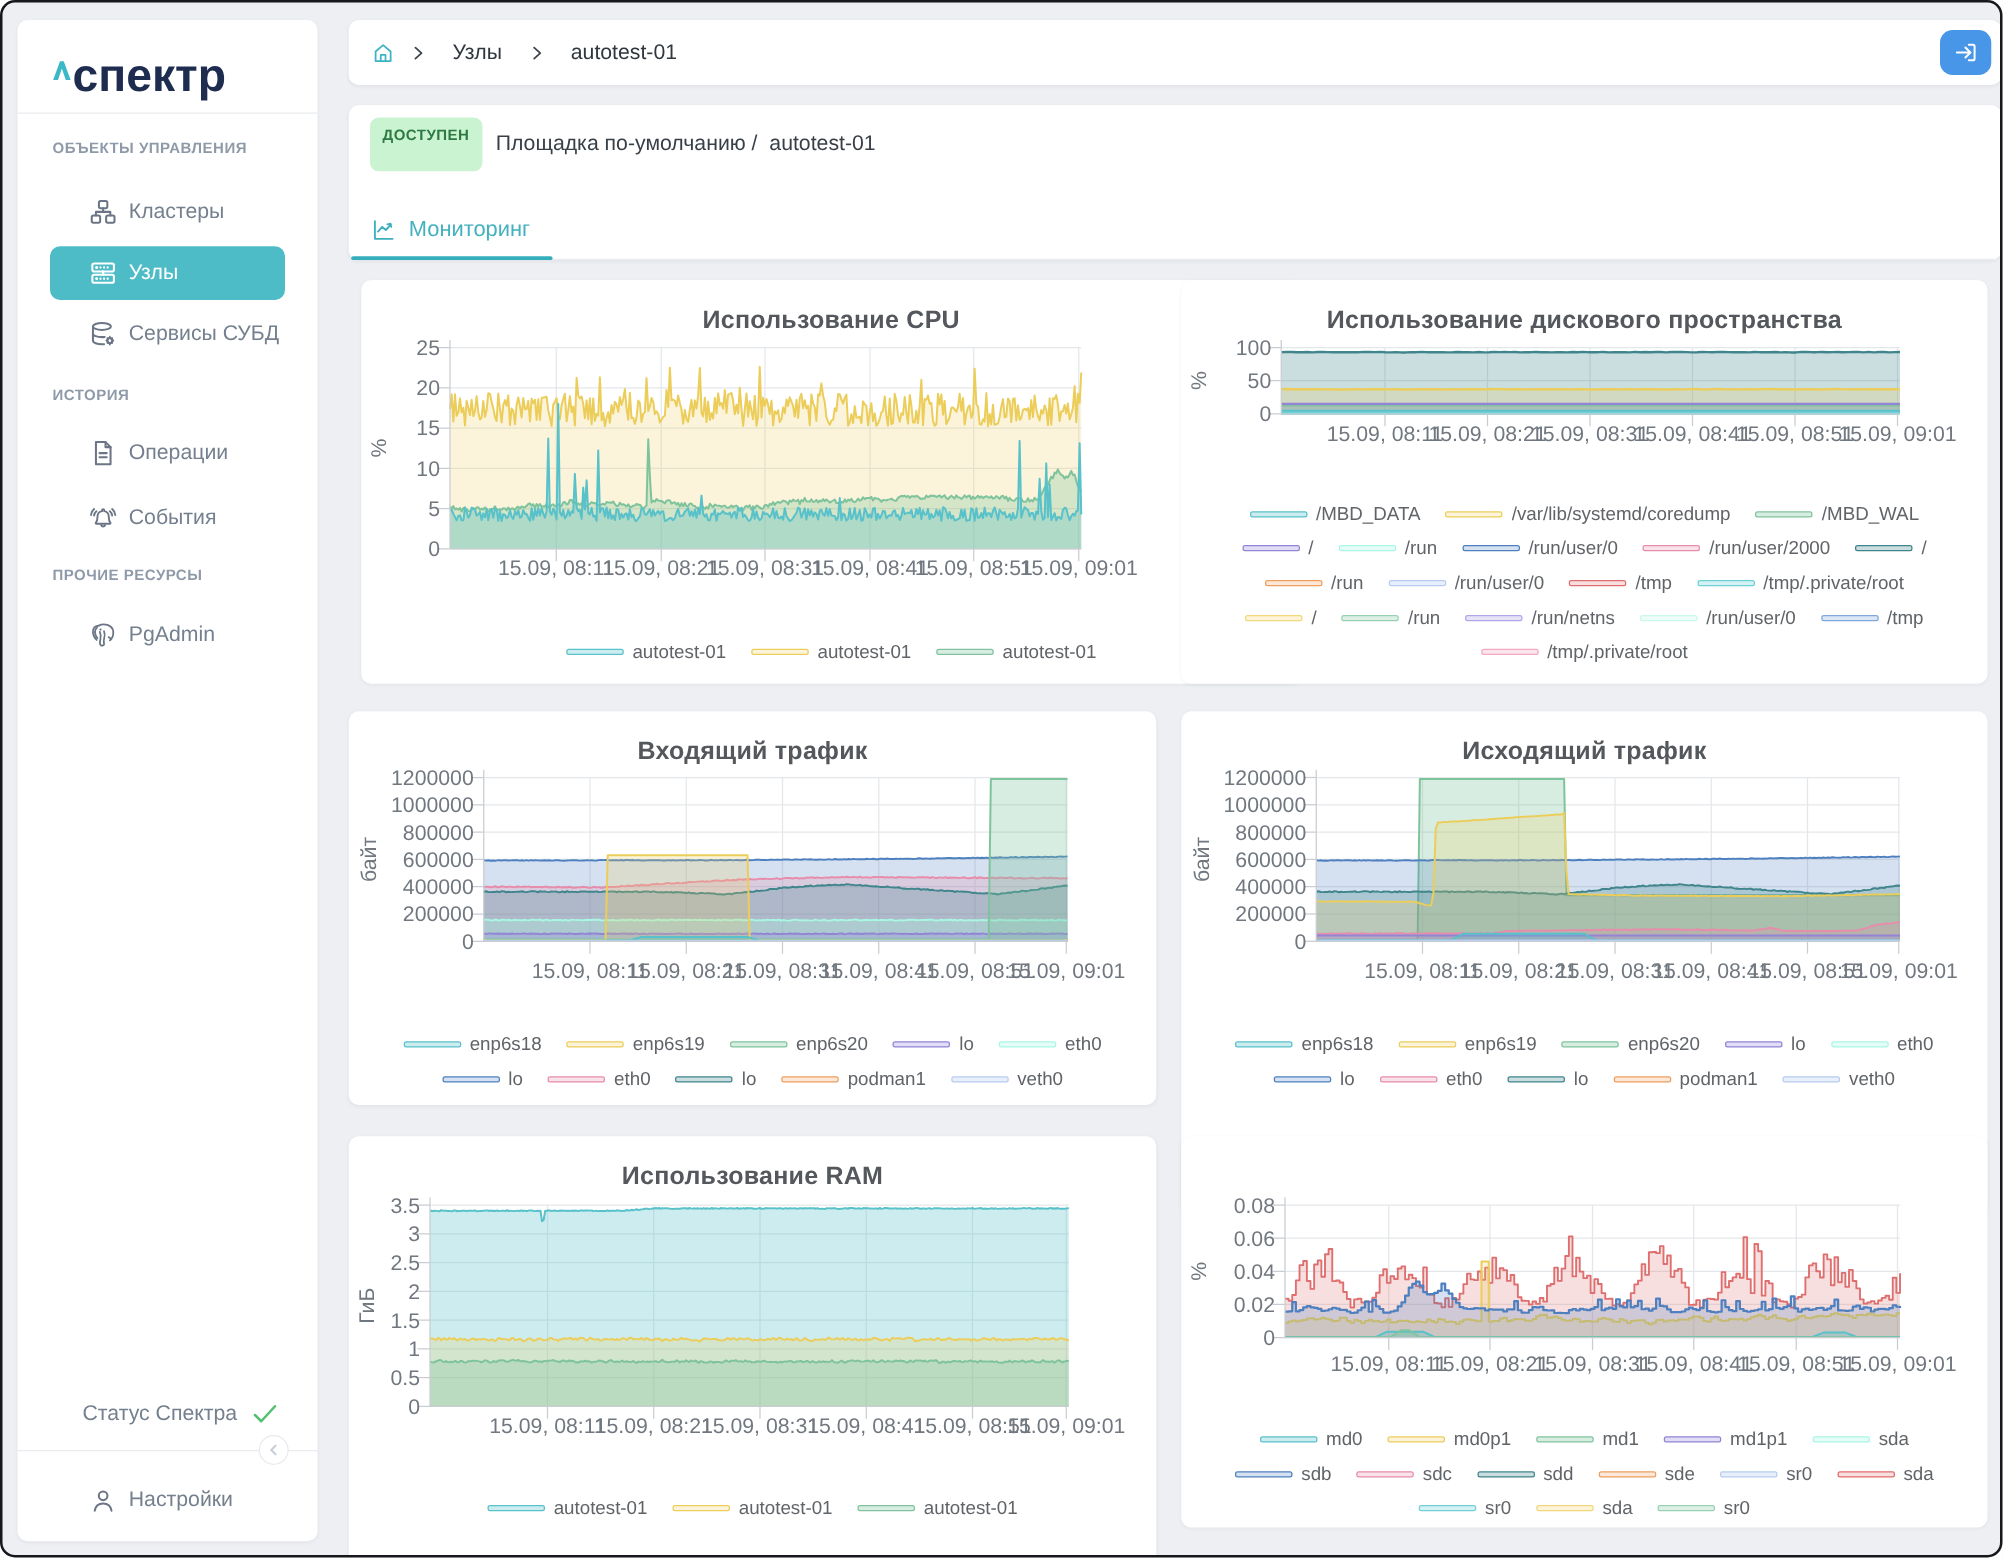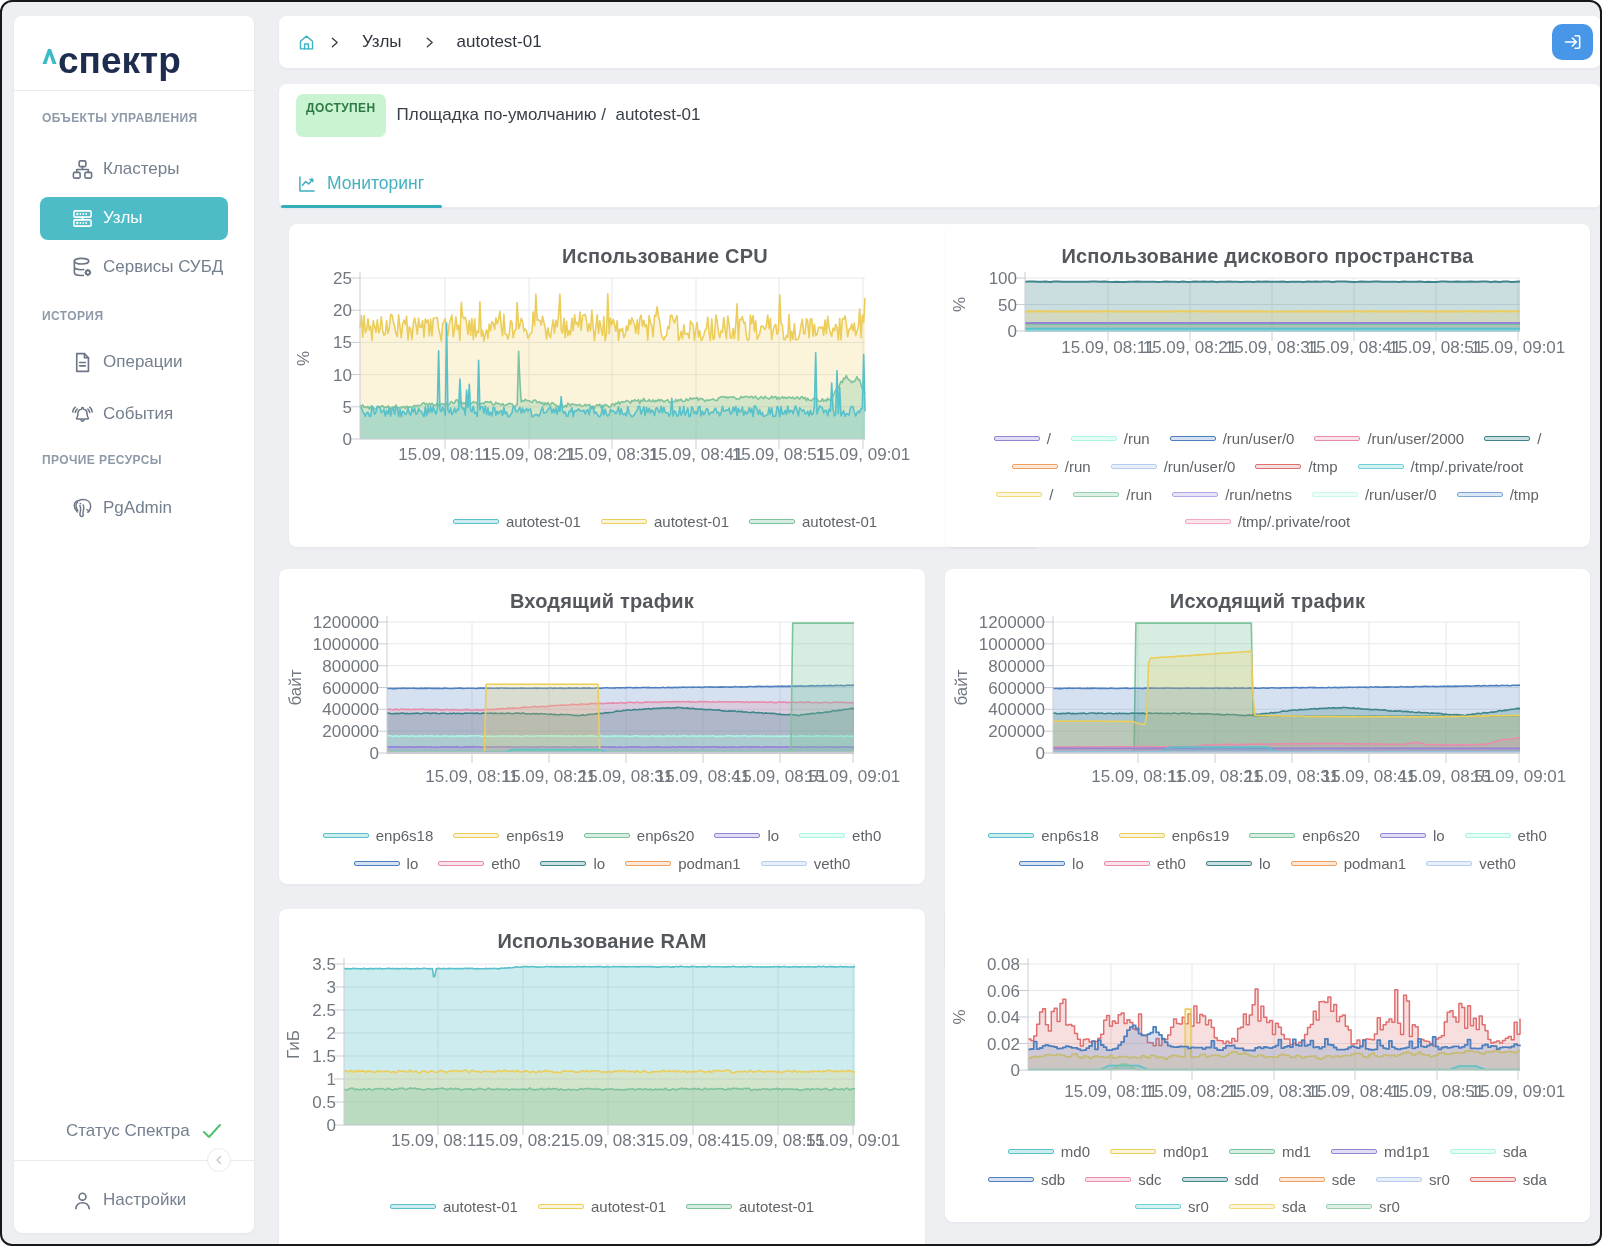--- a/index.html
+++ b/index.html
@@ -259,20 +259,25 @@
         <text x="72" y="86.5" text-anchor="end" font-size="17" fill="#71777f">50</text>
         <text x="72" y="60.0" text-anchor="end" font-size="17" fill="#71777f">100</text>
         <text x="163.0" y="129" text-anchor="middle" font-size="17" fill="#71777f">15.09, 08:11</text>
         <text x="245.0" y="129" text-anchor="middle" font-size="17" fill="#71777f">15.09, 08:21</text>
         <text x="327.0" y="129" text-anchor="middle" font-size="17" fill="#71777f">15.09, 08:31</text>
         <text x="409.0" y="129" text-anchor="middle" font-size="17" fill="#71777f">15.09, 08:41</text>
         <text x="491.0" y="129" text-anchor="middle" font-size="17" fill="#71777f">15.09, 08:51</text>
         <text x="573.0" y="129" text-anchor="middle" font-size="17" fill="#71777f">15.09, 09:01</text>
         <text x="20" y="80.5" font-size="17" fill="#71777f" transform="rotate(-90 20 80.5)" text-anchor="middle">%</text>
       </svg>
+      <div class="lrow" style="top:179px">
+        <span class="li"><span class="sw" style="border-color:#58c1c9;background:rgba(88,193,201,.30)"></span>/MBD_DATA</span>
+        <span class="li"><span class="sw" style="border-color:#eccd5a;background:rgba(236,205,90,.22)"></span>/var/lib/systemd/coredump</span>
+        <span class="li"><span class="sw" style="border-color:#7fc39c;background:rgba(127,195,156,.30)"></span>/MBD_WAL</span>
+      </div>
       <div class="lrow" style="top:206px">
         <span class="li"><span class="sw" style="border-color:#9384d6;background:rgba(147,132,214,.28)"></span>/</span>
         <span class="li"><span class="sw" style="border-color:#a9f6e3;background:rgba(169,246,227,.30)"></span>/run</span>
         <span class="li"><span class="sw" style="border-color:#4e80bf;background:rgba(78,128,191,.24)"></span>/run/user/0</span>
         <span class="li"><span class="sw" style="border-color:#e78cab;background:rgba(231,140,171,.24)"></span>/run/user/2000</span>
         <span class="li"><span class="sw" style="border-color:#3f858b;background:rgba(63,133,139,.28)"></span>/</span>
       </div>
       <div class="lrow" style="top:234px">
         <span class="li"><span class="sw" style="border-color:#ee9e5f;background:rgba(238,158,95,.24)"></span>/run</span>
         <span class="li"><span class="sw" style="border-color:#b6cdf1;background:rgba(182,205,241,.32)"></span>/run/user/0</span>

